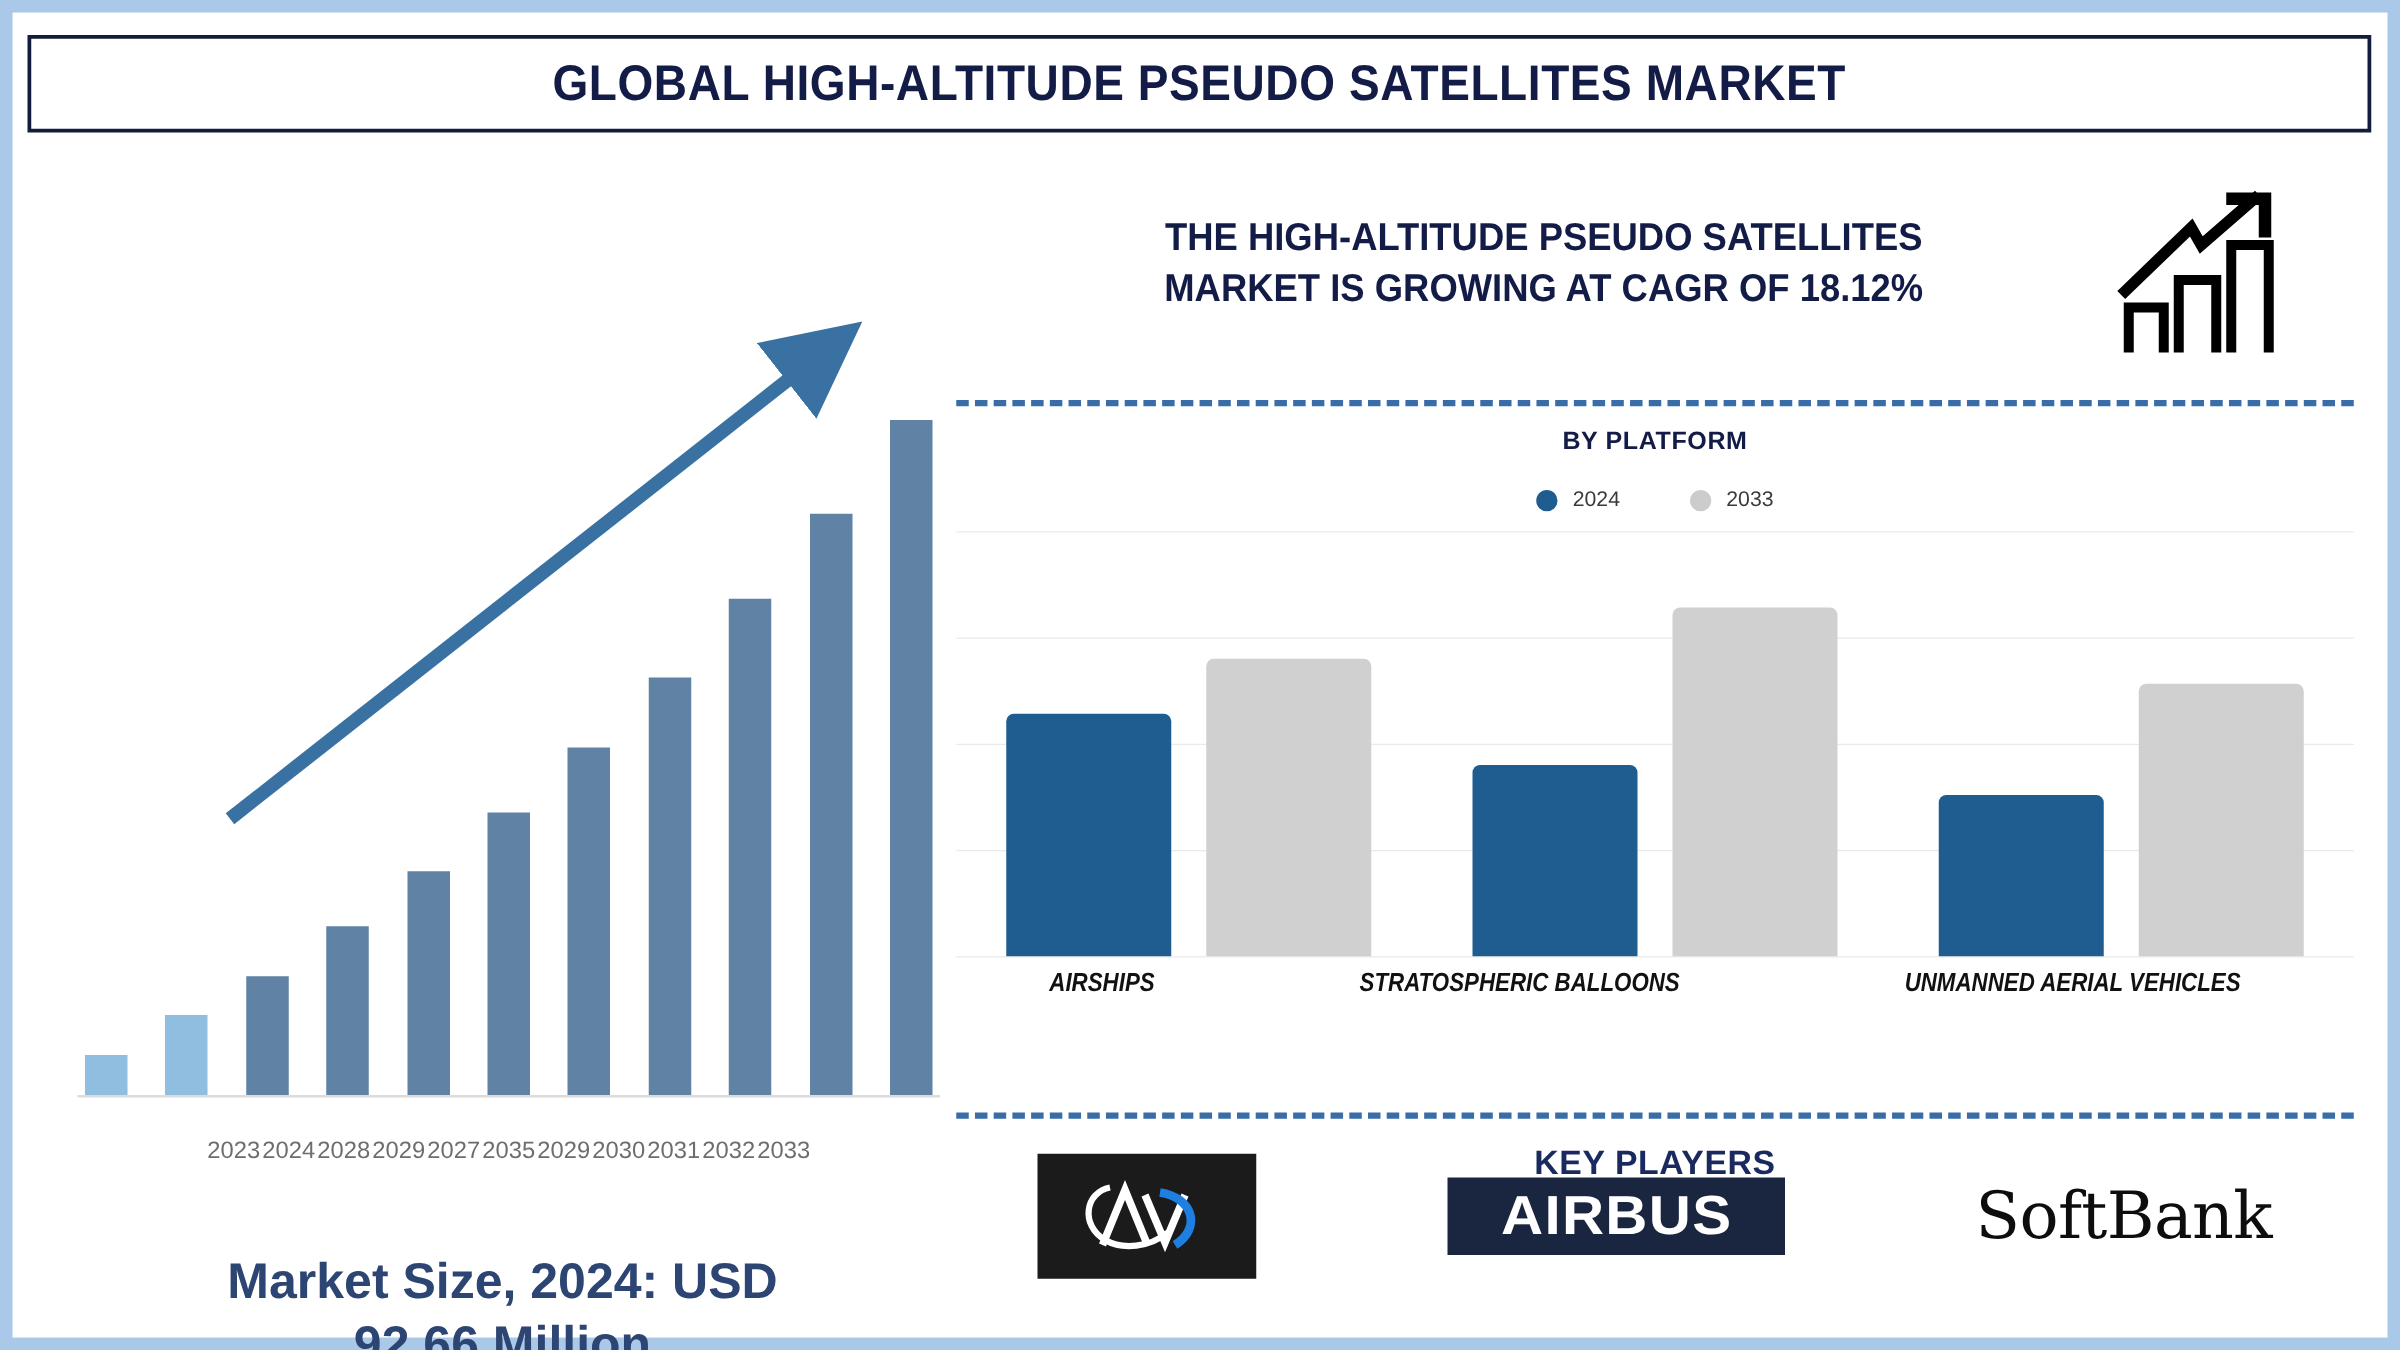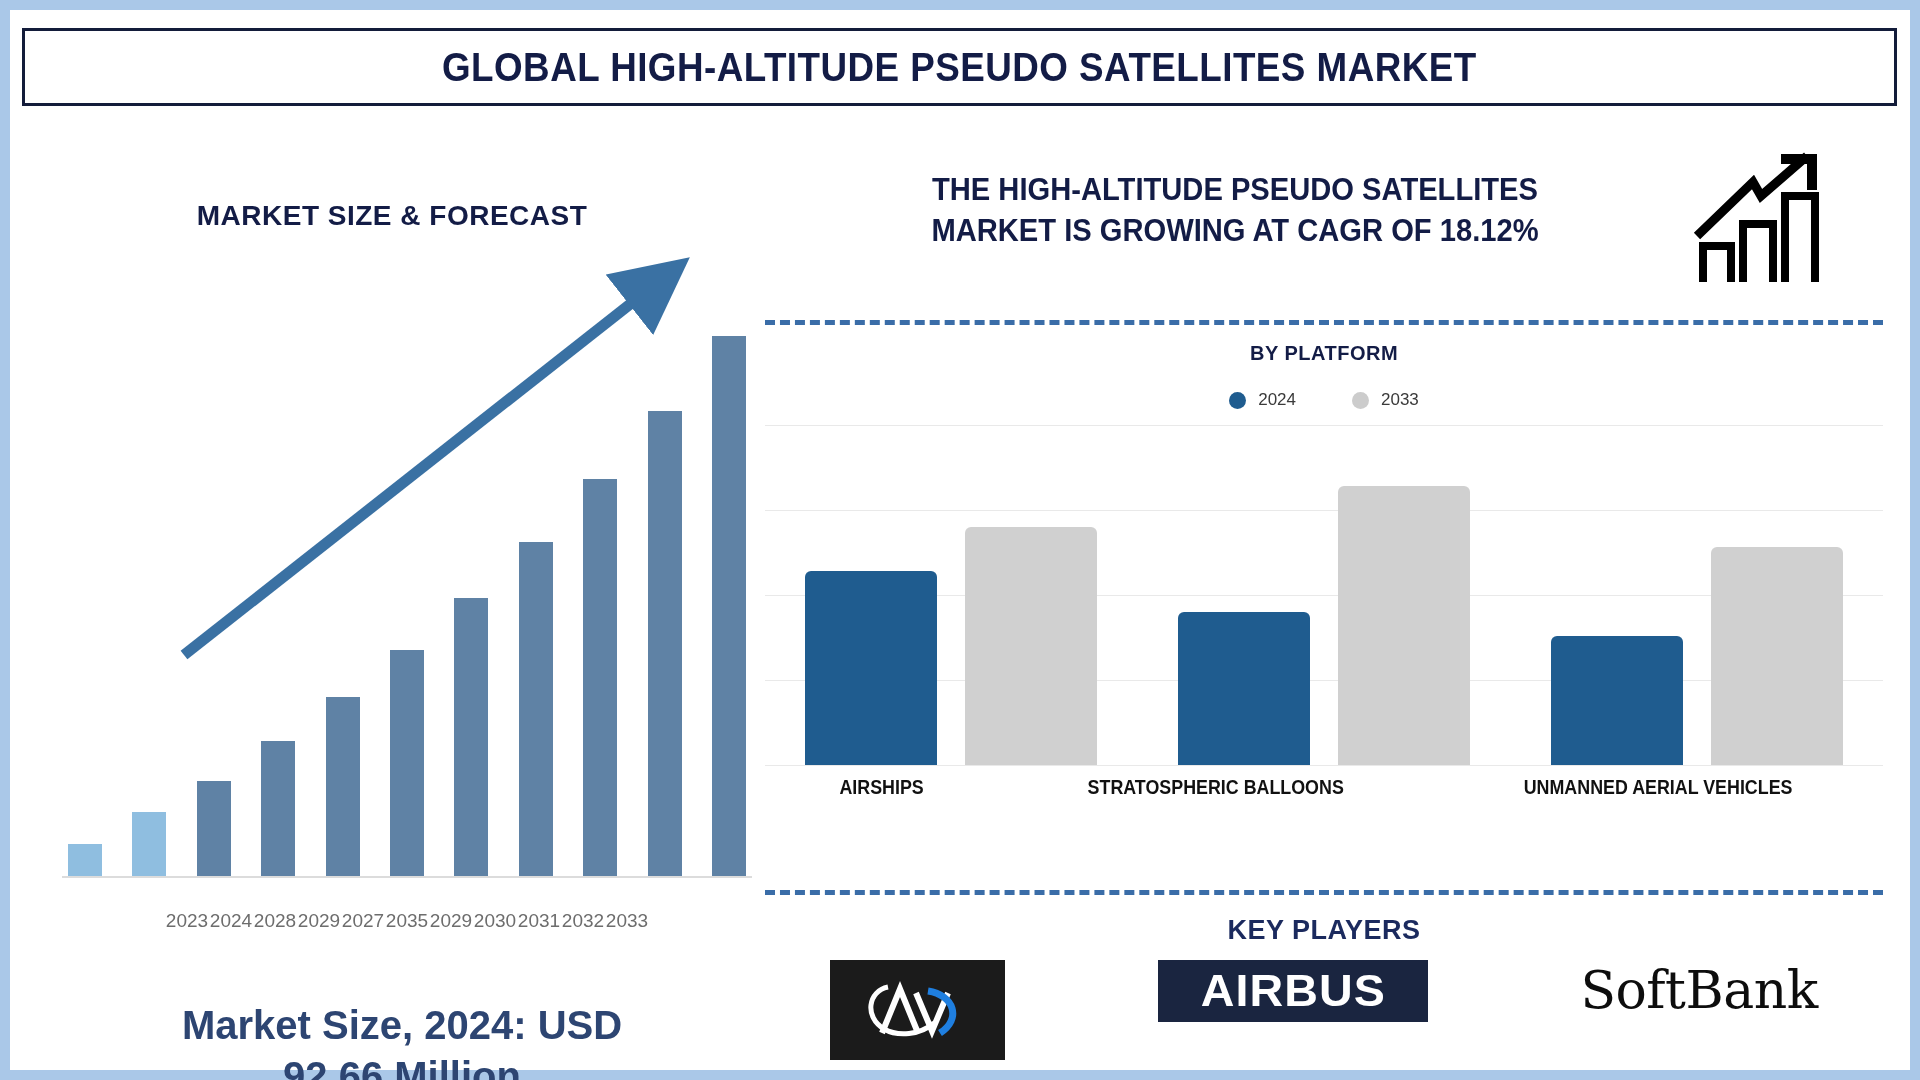--- a/index.html
+++ b/index.html
@@ -117,36 +117,36 @@
   .gridline{position:absolute;left:0;width:100%;height:1px;background:#e9e9e9;}
   #groups{
     position:absolute;left:0;top:0;width:100%;height:100%;
     display:flex;justify-content:space-around;align-items:flex-end;
   }
   .group{display:flex;align-items:flex-end;gap:28px;height:100%;}
   .pbar{width:132px;border-radius:6px 6px 0 0;}
 
   #cat-labels{
     position:absolute;left:10px;top:655px;width:1118px;
-    display:flex;justify-content:space-around;
+    display:flex;justify-content:space-around;font-style:italic;
   }
   .cat{
     font-size:21px;font-weight:bold;color:#111111;
     transform:scaleX(.85);white-space:nowrap;
     text-align:center;
   }
 
   #key-players-title{
     position:absolute;left:10px;top:795px;width:1118px;
     text-align:center;font-size:27px;font-weight:bold;color:#1b2a5e;
     letter-spacing:.5px;
   }
   #logos{
-    position:absolute;left:10px;top:840px;width:1118px;height:110px;
-    display:flex;justify-content:space-around;gap:22px;
+    position:absolute;left:10px;top:798px;width:1118px;height:110px;
+    display:flex;justify-content:space-around;align-items:center;gap:22px;
   }
   .logo-av{
     width:175px;height:100px;background:#1b1b1b;
     display:flex;align-items:center;justify-content:center;
   }
   .logo-airbus{
     width:270px;height:62px;background:#1a2540;
     display:flex;align-items:center;justify-content:center;
   }
   .airbus-text{
@@ -162,21 +162,20 @@
 <body>
 
 <div id="page">
 
   <div id="title-box">
     <div id="title-text">GLOBAL HIGH-ALTITUDE PSEUDO SATELLITES MARKET</div>
   </div>
 
   <div id="left-panel">
 
-    <div id="left-heading">MARKET SIZE &amp; FORECAST</div>
 
 
     <svg id="left-arrow" viewBox="0 0 560 430">
       <defs>
         <marker id="ah" markerWidth="7" markerHeight="7" refX="3.2" refY="3.5" orient="auto">
           <path d="M0,0 L7,3.5 L0,7 Z" fill="#3a71a3"></path>
         </marker>
       </defs>
       <line x1="32" y1="400" x2="505" y2="28" stroke="#3a71a3" stroke-width="11" stroke-linecap="butt" marker-end="url(#ah)"></line>
     </svg>

